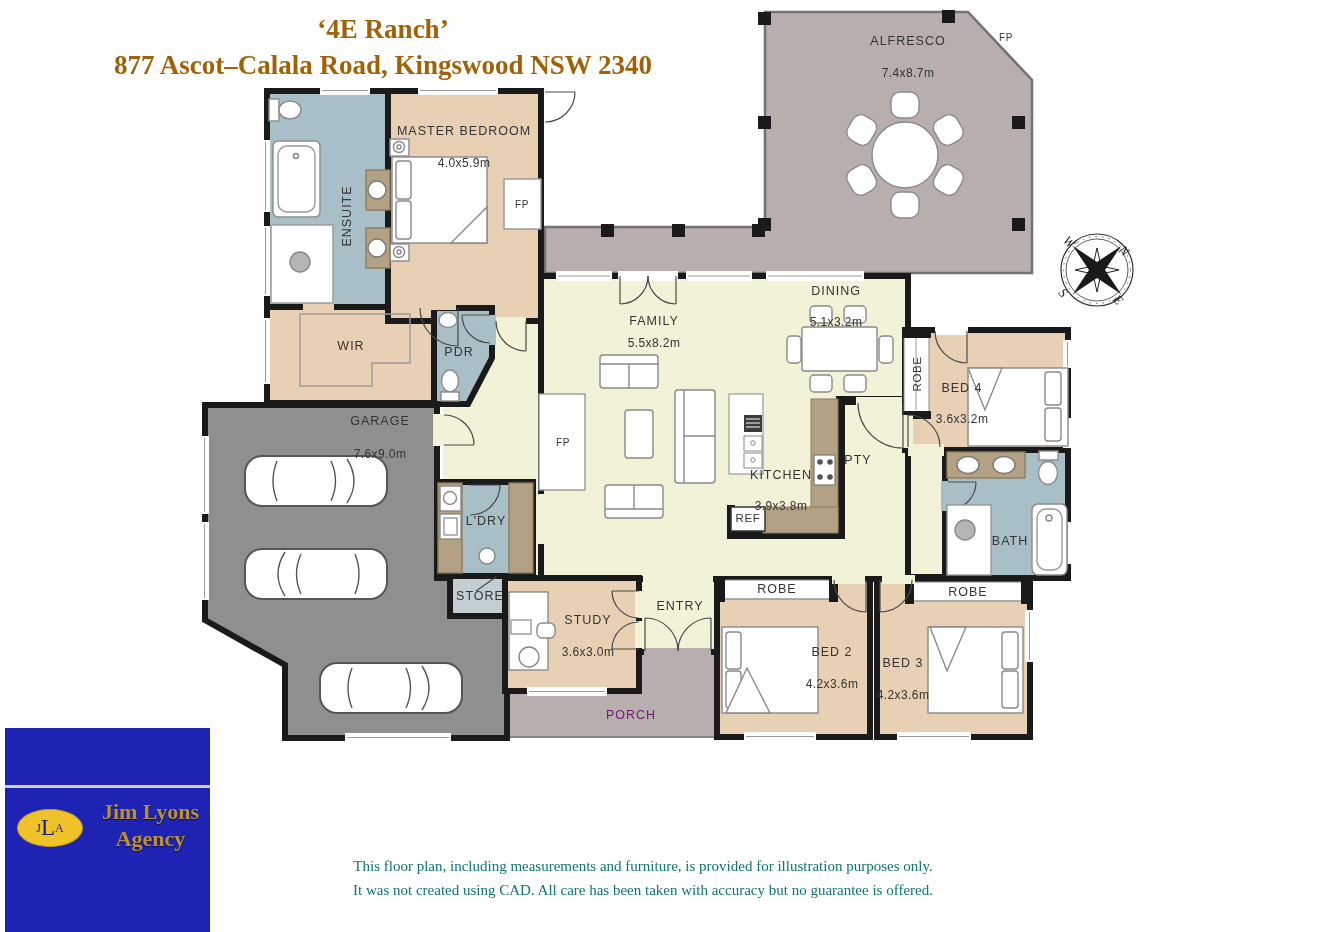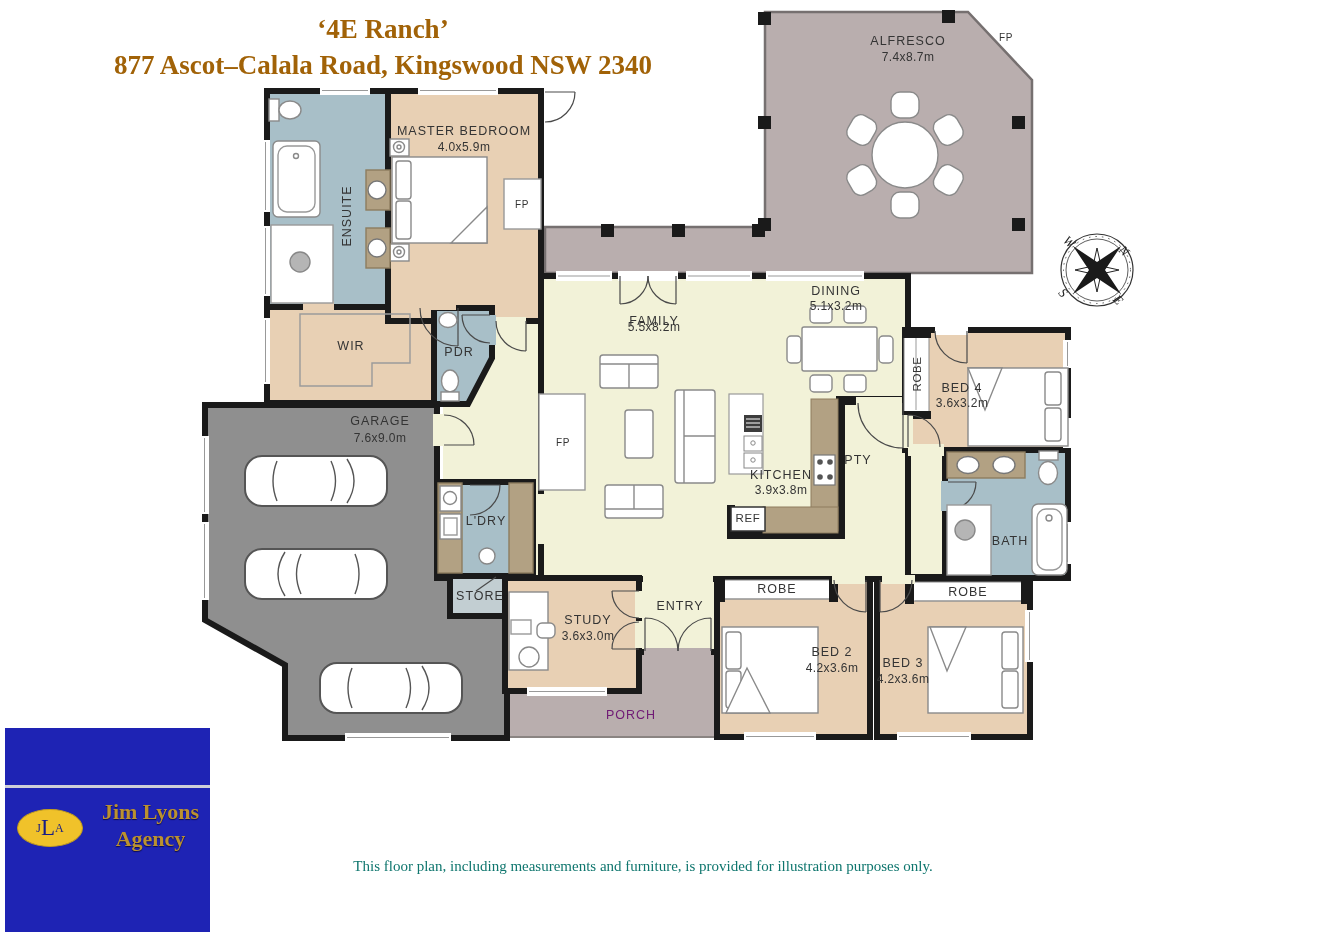--- a/index.html
+++ b/index.html
@@ -6,21 +6,21 @@
   .page{position:relative;width:1318px;height:932px;background:#ffffff;overflow:hidden;
         font-family:"Liberation Sans",sans-serif;}
   svg{position:absolute;left:0;top:0;}
   .titleblock{position:absolute;left:383px;top:12px;width:0;}
   .t1,.t2{position:absolute;transform:translate(-50%,0);white-space:nowrap;
         font-family:"Liberation Serif",serif;font-weight:bold;color:#a16207;}
   .t1{top:2px;font-size:27px;}
   .t2{top:38px;font-size:27px;}
   .lbl{position:absolute;transform:translate(-50%,-50%);white-space:nowrap;
        font-size:12.5px;letter-spacing:1px;color:#343434;}
-  .dim{font-size:12px;letter-spacing:.4px;}
+  .dim{font-size:12px;letter-spacing:.4px;margin-top:16px;}
   .vert{transform:translate(-50%,-50%) rotate(-90deg);}
   .small{font-size:11.5px;letter-spacing:.6px;}
   .fp{font-size:10px;letter-spacing:.5px;}
   .compass-letter{position:absolute;transform:translate(-50%,-50%) rotate(45deg);
        font-family:"Liberation Serif",serif;font-style:italic;font-size:13px;color:#222;}
   .logo{position:absolute;left:5px;top:728px;width:205px;height:204px;background:#1e23b4;}
   .logo .divider{position:absolute;left:0;top:57px;width:100%;height:3px;background:#cfcfd8;}
   .logo .oval{position:absolute;left:12px;top:81px;width:64px;height:36px;background:#f0c22a;
        border:1px solid #c59e1c;border-radius:50%;display:flex;align-items:center;justify-content:center;
        font-family:"Liberation Serif",serif;color:#181d86;}
@@ -399,15 +399,16 @@
         <span class="ma">A</span>
   </div>
   <div class="lname">
     <div>Jim Lyons</div>
     <div>Agency</div>
   </div>
 </div>
 
 <div class="disclaimer">
   <div>This floor plan, including measurements and furniture, is provided for illustration purposes only.</div>
+  <div>It was not created using CAD. All care has been taken with accuracy but no guarantee is offered.</div>
 </div>
 
 </div>
 
 </body></html>

